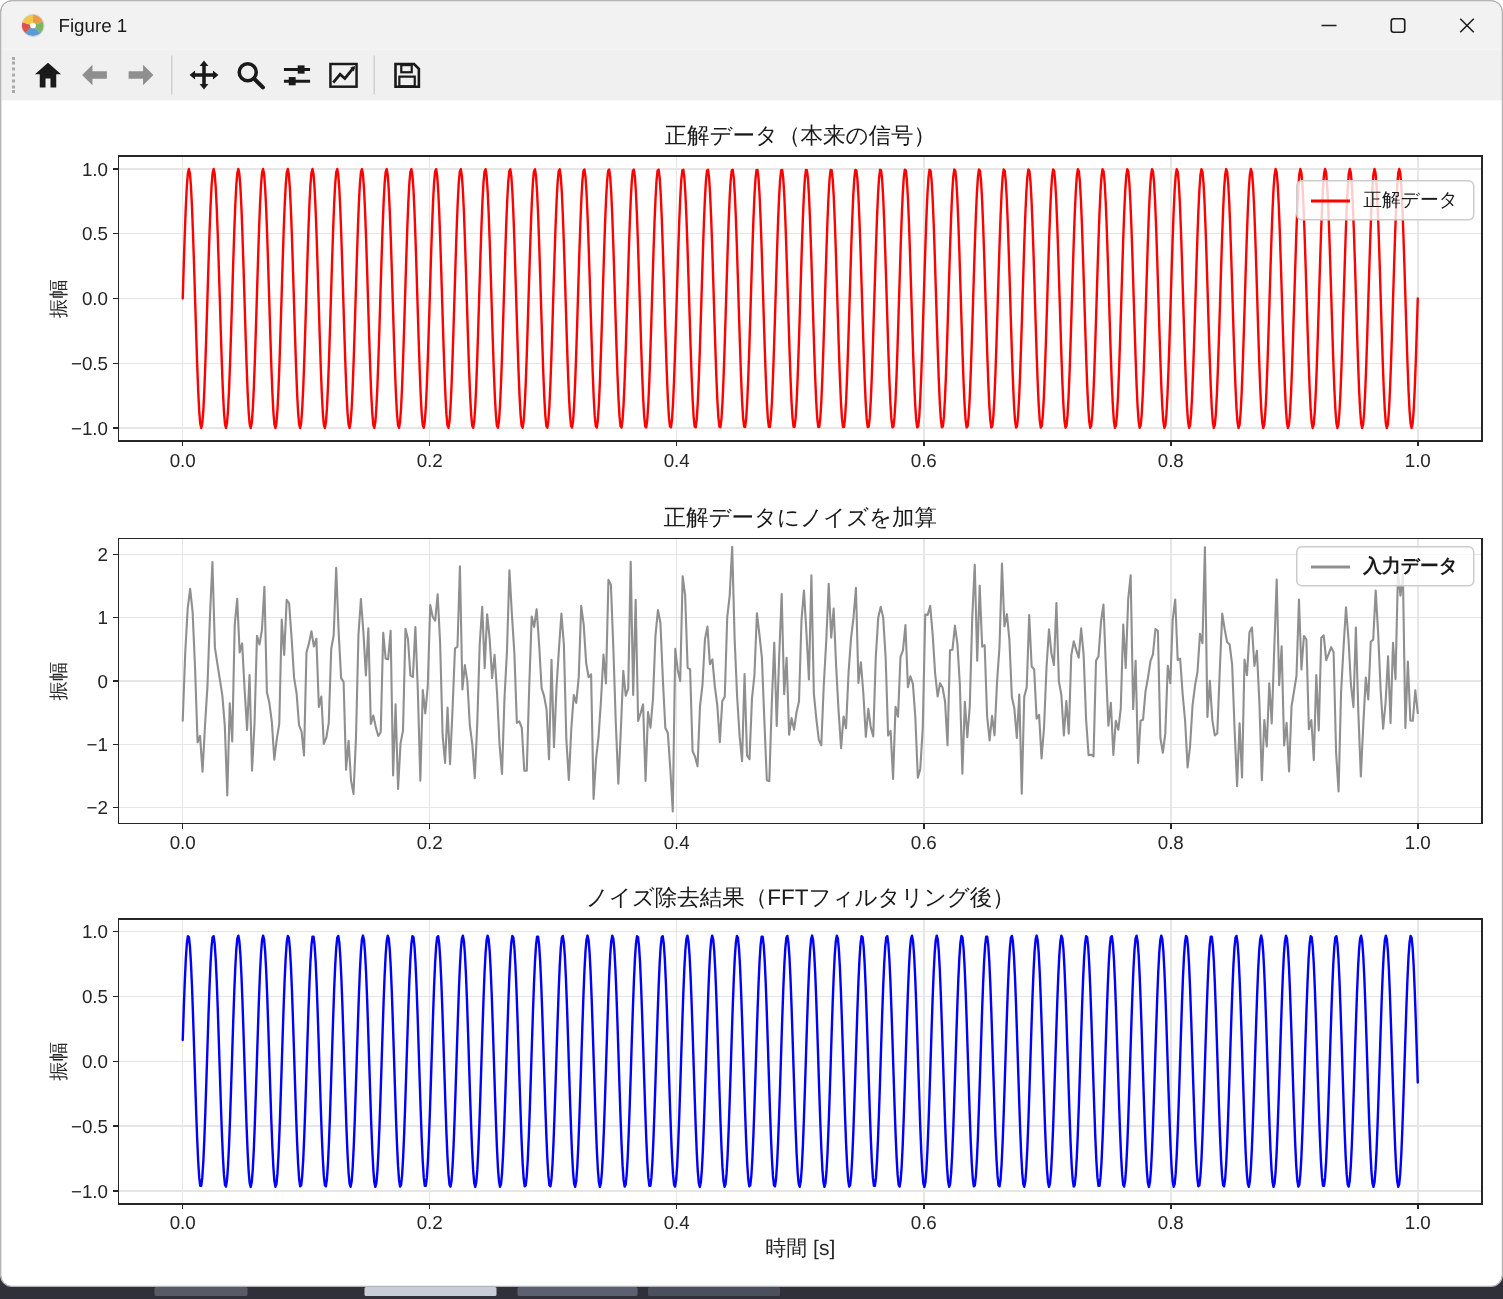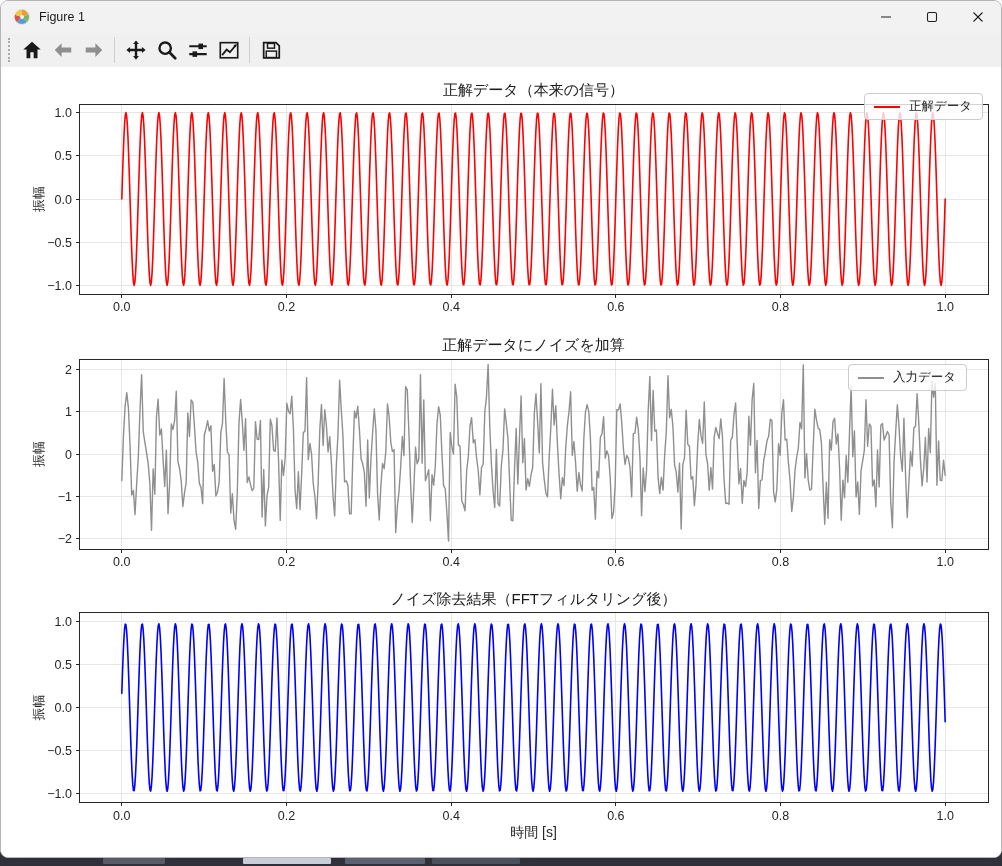--- a/index.html
+++ b/index.html
@@ -26,22 +26,22 @@
   .tb-sep{width:1px;height:26px;background:#cfcfcf;margin:0 5px;}
 
   
   .canvas{position:absolute;left:0;top:66px;width:1002px;height:792px;background:#ffffff;}
   .canvas svg{position:absolute;left:0;top:0;}
 
   .legend{position:absolute;display:flex;align-items:center;gap:9px;
     background:rgba(255,255,255,0.8);border:1px solid #cccccc;border-radius:4px;
     padding:4px 10px 4px 9px;font-size:12.5px;color:#1a1a1a;z-index:3;}
   .legend-line{display:inline-block;width:26px;height:0;border-top:2px solid #000;}
-  #legend-0{top:26px;right:20px;}
-  #legend-1{top:297px;right:36px;}
+  #legend-0{top:53px;right:20px;}
+  #legend-1{top:297px;right:20px;font-weight:bold;}
   #legend-2{top:551px;right:20px;}
 </style>
 </head>
 <body>
 
 <div class="bg-strip">
   <span class="blur-mark" style="left:103px;width:62px;background:#585a66;"></span>
   <span class="blur-mark" style="left:243px;width:88px;background:#c9cdd8;"></span>
   <span class="blur-mark" style="left:345px;width:80px;background:#5d6070;"></span>
   <span class="blur-mark" style="left:432px;width:88px;background:#4c4f5c;"></span>

